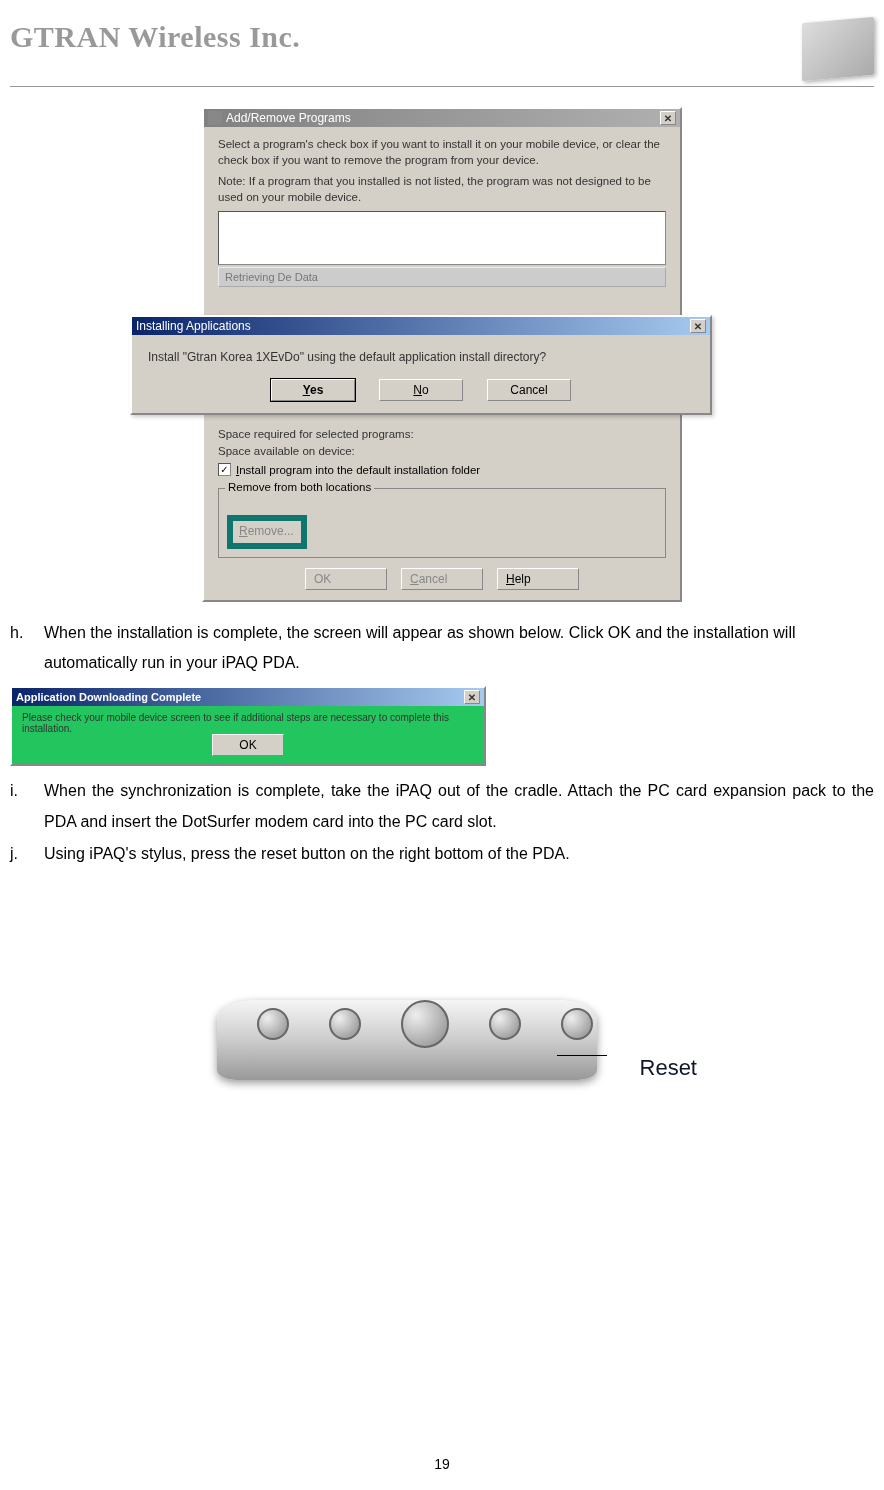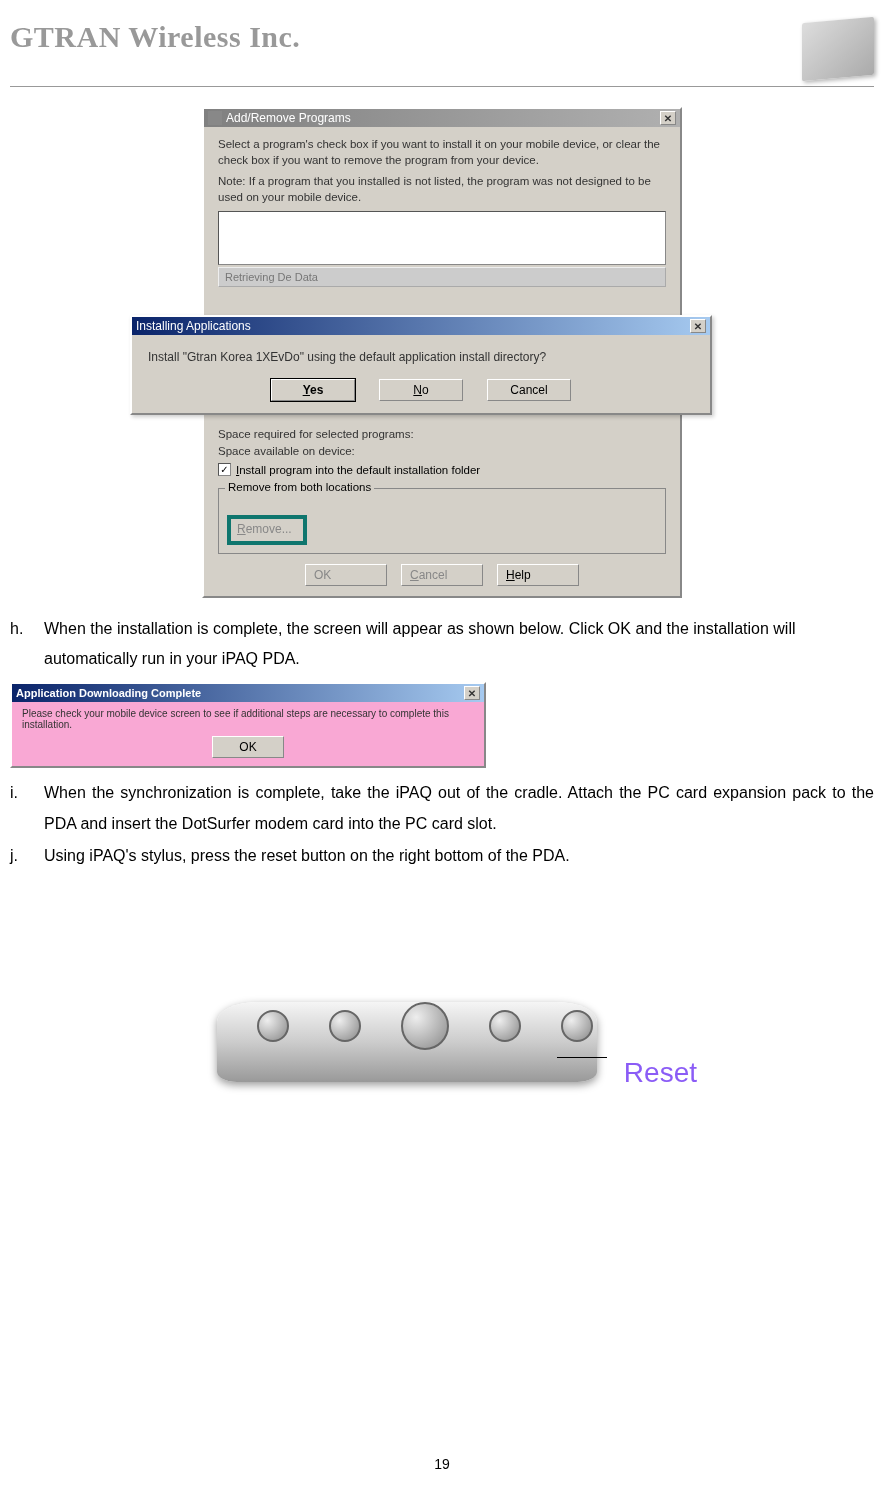--- a/index.html
+++ b/index.html
@@ -153,21 +153,21 @@
       position: absolute;
       top: -8px;
       left: 6px;
       background: #d4d0c8;
       padding: 0 3px;
       font-size: 11.5px;
     }
     .groupbox-content { display: flex; justify-content: space-between; align-items: center; font-size: 11.5px; line-height: 1.3; }
     .btn-remove {
       min-width: 80px; padding: 3px 6px;
-      background: #d4d0c8; border: 4px solid #0f766e;
+      background: #d4d0c8; border: 6px solid #0f766e;
       font-size: 12px; color: #888;
     }
     .bottom-btns {
       display: flex; justify-content: center; gap: 14px; margin-top: 10px;
     }
     .bottom-btn {
       min-width: 82px; padding: 3px 8px;
       background: #d4d0c8;
       border: 1px solid #888;
       border-top-color: #fff;
@@ -191,36 +191,36 @@
       color: #000;
       margin-bottom: 2px;
     }
     .li-marker { width: 34px; flex-shrink: 0; }
     .li-text { flex: 1; }
     .li-text.justify { text-align: justify; }
 
     .screenshot2-wrap { margin: 4px 0 10px; }
     .screenshot2 {
       width: 476px;
-      background: #f9a8d4;
+      background: #22c55e;
       border: 2px solid #888;
       border-top-color: #fff;
       border-left-color: #fff;
       font-family: Tahoma, sans-serif;
     }
     .ss2-titlebar {
       background: linear-gradient(to right, #0a246a, #a6caf0);
       color: white;
       padding: 2px 4px;
       display: flex; justify-content: space-between; align-items: center;
       font-size: 11px;
       font-weight: bold;
     }
     .ss2-body { padding: 6px 10px 8px; }
-    .ss2-text { font-size: 10px; color: #333; margin-bottom: 6px; }
+    .ss2-text { font-size: 10px; color: #333; }
     .ss2-btn-row { display: flex; justify-content: center; }
 
     .ipaq-image-wrap {
       display: flex;
       justify-content: center;
       margin-top: 30px;
     }
     .ipaq-image {
       width: 490px;
       height: 280px;
@@ -246,23 +246,23 @@
     .pda-btn {
       width: 32px; height: 32px; border-radius: 50%;
       background: radial-gradient(circle at 30% 30%, #eee, #888);
       border: 2px solid #666;
     }
     .pda-btn.big { width: 48px; height: 48px; margin-top: -8px; }
     .reset-label {
       position: absolute;
       top: 155px;
       right: -10px;
-      font-size: 28px;
+      font-size: 22px;
       font-family: Arial, sans-serif;
-      color: #8b5cf6;
+      color: #0f172a;
     }
     .reset-line {
       position: absolute;
       top: 155px;
       right: 80px;
       width: 50px;
       height: 1px;
       background: #000;
     }
     .page-number {

